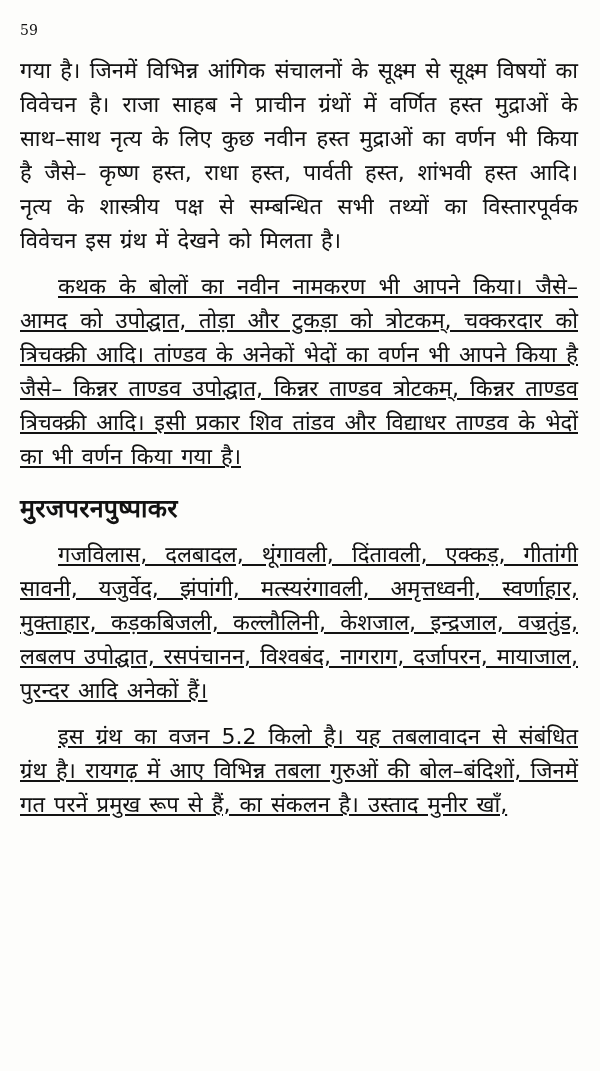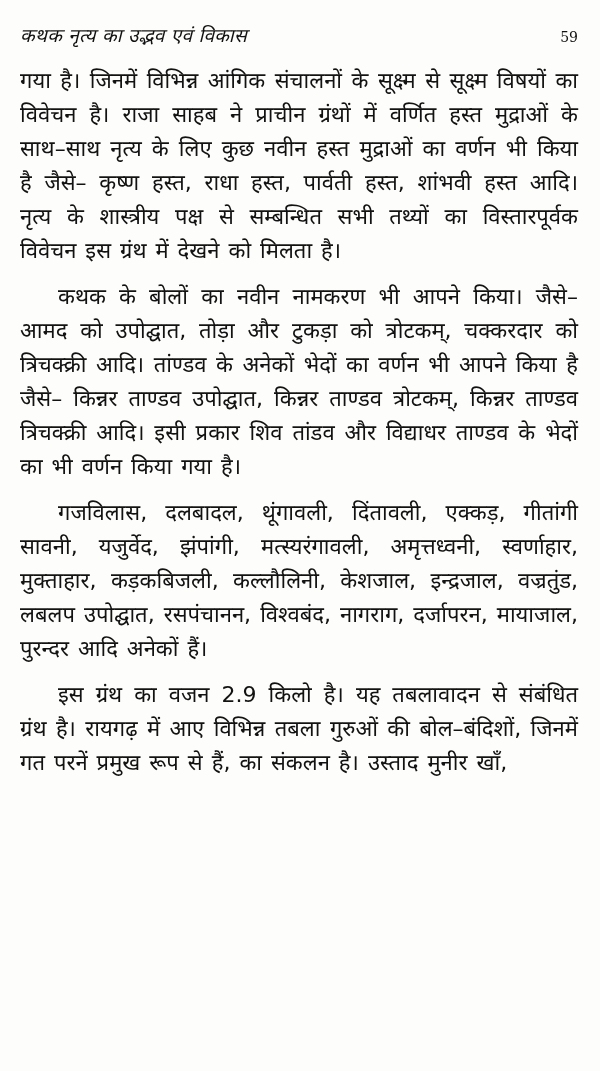--- a/index.html
+++ b/index.html
@@ -40,49 +40,50 @@
   .body-para {
     font-size: 22px;
     line-height: 34px;
     text-align: justify;
     text-justify: inter-word;
     word-spacing: 2px;
     margin: 0 0 12px 0;
   }
   .body-para.indent {
     text-indent: 38px;
+    text-decoration: underline;
   }
   .body-para.no-indent {
     text-indent: 0;
   }
   .section-heading {
     font-size: 25px;
     font-weight: 700;
     margin: 16px 0 14px 0;
     letter-spacing: 0.3px;
   }
 </style>
 </head>
 <body>
 
 <div class="page">
 
   <header class="running-header">
-    <span class="header-title">कथक नृत्य का उद्भव एवं विकास</span>
     <span class="page-number">59</span>
   </header>
 
   <main>
 
     <p class="body-para no-indent">गया है। जिनमें विभिन्न आंगिक संचालनों के सूक्ष्म से सूक्ष्म विषयों का विवेचन है। राजा साहब ने प्राचीन ग्रंथों में वर्णित हस्त मुद्राओं के साथ–साथ नृत्य के लिए कुछ नवीन हस्त मुद्राओं का वर्णन भी किया है जैसे– कृष्ण हस्त, राधा हस्त, पार्वती हस्त, शांभवी हस्त आदि। नृत्य के शास्त्रीय पक्ष से सम्बन्धित सभी तथ्यों का विस्तारपूर्वक विवेचन इस ग्रंथ में देखने को मिलता है।</p>
 
     <p class="body-para indent">कथक के बोलों का नवीन नामकरण भी आपने किया। जैसे– आमद को उपोद्घात, तोड़ा और टुकड़ा को त्रोटकम्, चक्करदार को त्रिचक्क्री आदि। तांण्डव के अनेकों भेदों का वर्णन भी आपने किया है जैसे– किन्नर ताण्डव उपोद्घात, किन्नर ताण्डव त्रोटकम्, किन्नर ताण्डव त्रिचक्क्री आदि। इसी प्रकार शिव तांडव और विद्याधर ताण्डव के भेदों का भी वर्णन किया गया है।</p>
 
+    <h2 class="section-heading">मुरजपरनपुष्पाकर</h2>
 
 
     <p class="body-para indent">गजविलास, दलबादल, थूंगावली, दिंतावली, एक्कड़, गीतांगी सावनी, यजुर्वेद, झंपांगी, मत्स्यरंगावली, अमृत्तध्वनी, स्वर्णाहार, मुक्ताहार, कड़कबिजली, कल्लौलिनी, केशजाल, इन्द्रजाल, वज्रतुंड, लबलप उपोद्घात, रसपंचानन, विश्वबंद, नागराग, दर्जापरन, मायाजाल, पुरन्दर आदि अनेकों हैं।</p>
 
 
-    <p class="body-para indent">इस ग्रंथ का वजन 2.9 किलो है। यह तबलावादन से संबंधित ग्रंथ है। रायगढ़ में आए विभिन्न तबला गुरुओं की बोल–बंदिशों, जिनमें गत परनें प्रमुख रूप से हैं, का संकलन है। उस्ताद मुनीर खाँ,</p>
+    <p class="body-para indent">इस ग्रंथ का वजन 5.2 किलो है। यह तबलावादन से संबंधित ग्रंथ है। रायगढ़ में आए विभिन्न तबला गुरुओं की बोल–बंदिशों, जिनमें गत परनें प्रमुख रूप से हैं, का संकलन है। उस्ताद मुनीर खाँ,</p>
 
   </main>
 
 </div>
 
 </body></html>

